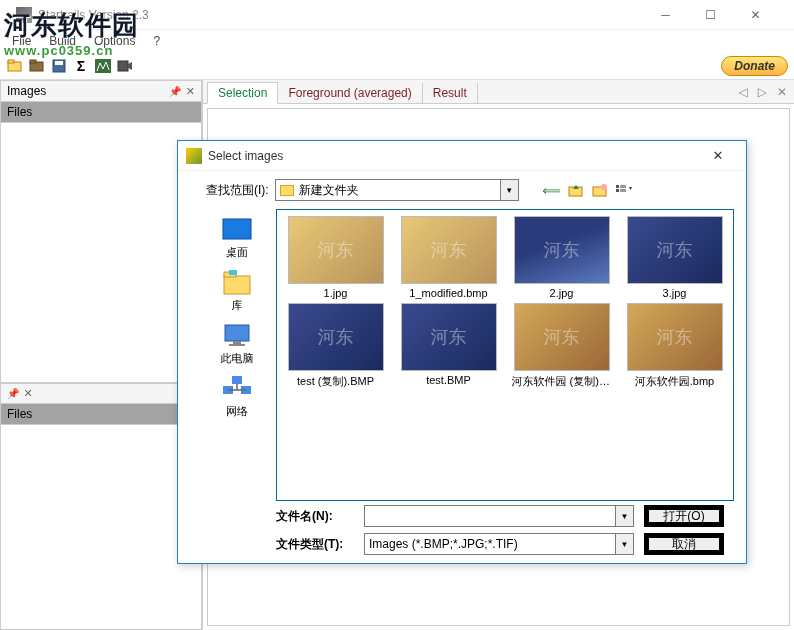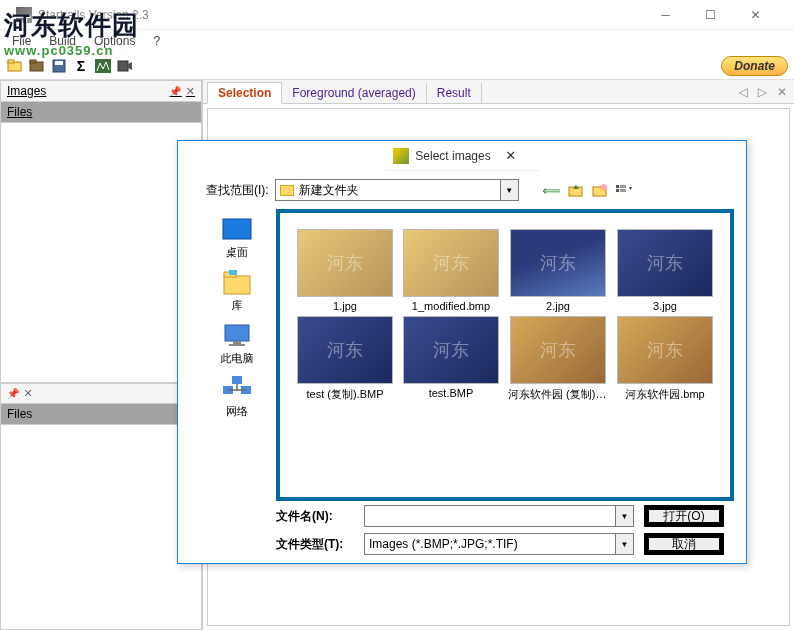--- a/index.html
+++ b/index.html
@@ -19,54 +19,54 @@
 .toolbar .donate { margin-left: auto; background: linear-gradient(#ffe77a, #ffb347); border: 1px solid #c88a00; border-radius: 10px; padding: 2px 12px; font-style: italic; color: #333; cursor: pointer; font-weight: bold; }
 
 .main-area { display: flex; height: calc(100% - 80px); }
 .left-panel { width: 203px; background: #fff; border-right: 1px solid #ccc; display: flex; flex-direction: column; }
 .panel-header { background: #f5f5f5; border: 1px solid #ccc; padding: 3px 6px; display: flex; align-items: center; font-weight: normal; }
 .panel-header .txt { flex: 1; }
 .panel-header .pin { font-size: 10px; cursor: pointer; margin-right: 4px; }
 .panel-header .x { cursor: pointer; font-size: 11px; color: #666; }
 .panel-sub { background: #a3a3a3; border: 1px solid #ccc; border-top: none; padding: 3px 6px; }
 .panel-body { flex: 1; border: 1px solid #ccc; border-top: none; background: #fff; }
-.images-section { height: 55%; display: flex; flex-direction: column; text-decoration: underline; }
+.images-section { height: 55%; display: flex; flex-direction: column; }
 .dark-section { flex: 1; display: flex; flex-direction: column; }
 
 .right-area { flex: 1; display: flex; flex-direction: column; }
 .tabs-bar { height: 24px; background: #f5f5f5; border-bottom: 1px solid #ccc; display: flex; align-items: center; padding: 0 4px; }
-.tab { padding: 3px 10px; border-right: 1px solid #ccc; color: #4c1d95; cursor: pointer; margin-top: 2px; }
-.tab.active { background: #fff; color: #c2410c; font-weight: bold; border: 1px solid #ccc; border-bottom: 1px solid #fff; }
+.tab { padding: 3px 10px; border-right: 1px solid #ccc; color: #7f1d1d; cursor: pointer; margin-top: 2px; }
+.tab.active { background: #fff; color: #15803d; font-weight: normal; border: 1px solid #ccc; border-bottom: 1px solid #fff; }
 .tab-nav { margin-left: auto; display: flex; gap: 4px; color: #888; }
 .tab-nav span { cursor: pointer; padding: 0 3px; }
 .tab-content { flex: 1; background: #fff; border: 1px solid #ccc; margin: 4px; }
 
 
-.dialog { position: absolute; left: 177px; top: 140px; width: 570px; height: 424px; background: #fff; border: 1px solid #1883d7; box-shadow: 2px 2px 8px rgba(0,0,0,0.2); display: flex; flex-direction: column; align-items: center; }
+.dialog { position: absolute; left: 177px; top: 140px; width: 570px; height: 424px; background: #fff; border: 1px solid #1883d7; box-shadow: 2px 2px 8px rgba(0,0,0,0.2); display: flex; flex-direction: column; }
 .dlg-title { height: 30px; background: #fff; display: flex; align-items: center; padding: 0 8px; border-bottom: 1px solid #eee; }
 .dlg-title .dlg-icon { width: 16px; height: 16px; background: linear-gradient(135deg, #fc0, #693); margin-right: 6px; }
 .dlg-title .dlg-text { flex: 1; color: #333; }
 .dlg-title .dlg-close { width: 40px; height: 28px; display: flex; align-items: center; justify-content: center; cursor: pointer; color: #333; font-size: 13px; }
 
 .dlg-body { flex: 1; display: flex; flex-direction: column; padding: 8px 12px; margin-left: 16px; }
 .lookup-row { display: flex; align-items: center; gap: 6px; margin-bottom: 8px; }
 .lookup-row .lbl { white-space: nowrap; }
 .lookup-row .combo { flex: 1; height: 22px; border: 1px solid #7a7a7a; background: #fff; display: flex; align-items: center; padding: 0 4px; position: relative; max-width: 244px; }
 .combo .folder-ic { width: 14px; height: 11px; background: #ffd96b; border: 1px solid #d4a814; margin-right: 5px; }
 .combo .combo-arrow { position: absolute; right: 0; top: 0; width: 18px; height: 100%; background: #efefef; border-left: 1px solid #7a7a7a; display: flex; align-items: center; justify-content: center; font-size: 8px; }
 .lookup-toolbar { display: flex; gap: 6px; margin-left: 18px; }
 .lookup-toolbar .ic { width: 18px; height: 18px; cursor: pointer; display: flex; align-items: center; justify-content: center; font-size: 13px; }
 
 .file-area { flex: 1; display: flex; gap: 8px; }
 .places { width: 62px; display: flex; flex-direction: column; gap: 4px; align-items: center; padding-top: 4px; }
 .place { display: flex; flex-direction: column; align-items: center; gap: 2px; cursor: pointer; padding: 2px; }
 .place .pic { width: 32px; height: 28px; }
 .place .plbl { font-size: 11px; text-align: center; }
 
-.file-grid-wrap { flex: 1; border: 4px solid #0369a1; background: #fff; padding: 16px; overflow: hidden; }
+.file-grid-wrap { flex: 1; border: 1px solid #0369a1; background: #fff; padding: 6px; overflow: hidden; }
 .file-grid { display: grid; grid-template-columns: repeat(4, 1fr); gap: 4px 8px; }
 .file-item { display: flex; flex-direction: column; align-items: center; cursor: pointer; }
 .thumb { width: 96px; height: 68px; border: 1px solid #bbb; background: linear-gradient(135deg, #4a5a8a, #1a2a5a); position: relative; overflow: hidden; }
 .thumb.anime1 { background: linear-gradient(135deg, #e8c878, #b8935a); }
 .thumb.anime2 { background: linear-gradient(160deg, #2a3a7a 40%, #5a7abf); }
 .thumb.anime3 { background: linear-gradient(135deg, #3a4a8f, #1a2a5f); }
 .thumb.anime4 { background: linear-gradient(135deg, #d4a858, #9a6838); }
 .thumb .wm { position: absolute; top: 50%; left: 50%; transform: translate(-50%, -50%); color: rgba(255,255,255,0.4); font-size: 18px; }
 .flbl { font-size: 11px; text-align: center; margin-top: 3px; white-space: nowrap; overflow: hidden; text-overflow: ellipsis; max-width: 100px; }
 

